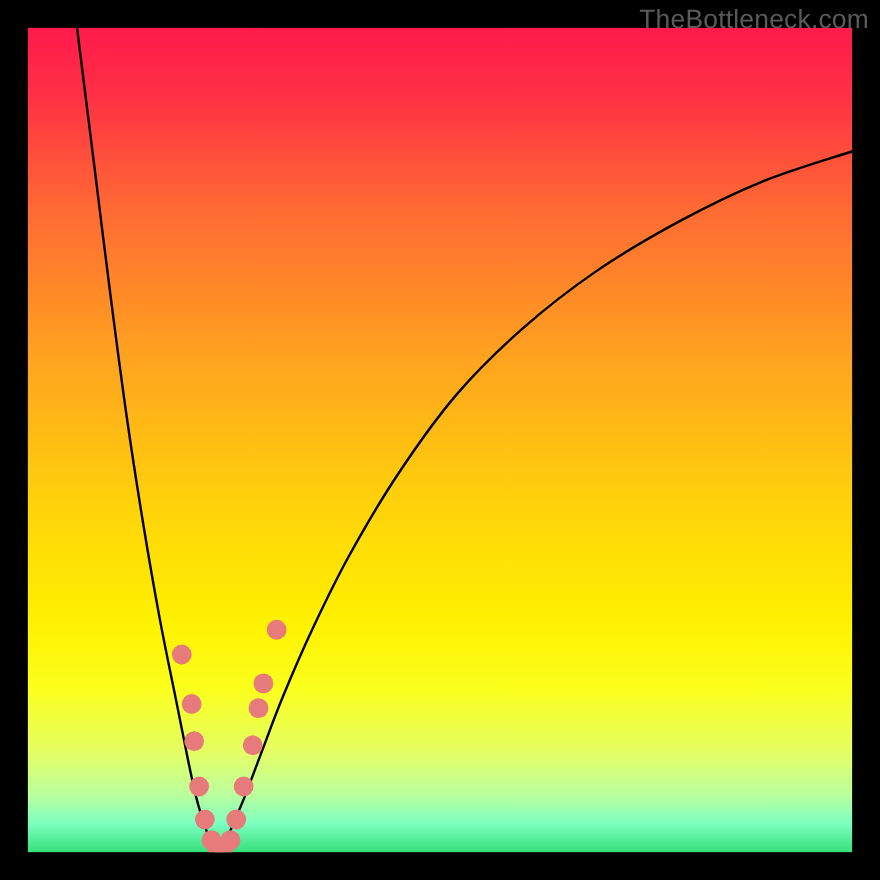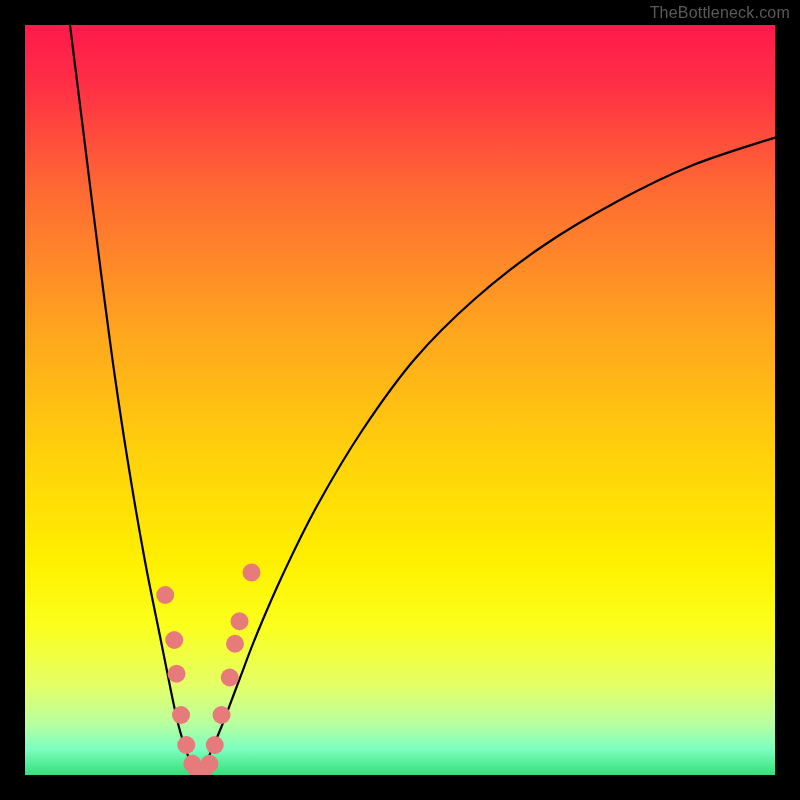--- a/index.html
+++ b/index.html
@@ -36,21 +36,21 @@
     position: absolute;
     top: 0; left: 0;
     width: 100%;
     height: 100%;
   }
   .watermark {
     position: absolute;
     top: 4px;
     right: 10px;
     color: #5a5a5a;
-    font-size: 16px;
+    font-size: 24px;
     font-weight: 500;
     letter-spacing: 0.2px;
   }
 </style>
 </head>
 <body>
 
 <div class="frame">
 
   <div class="plot-area">

